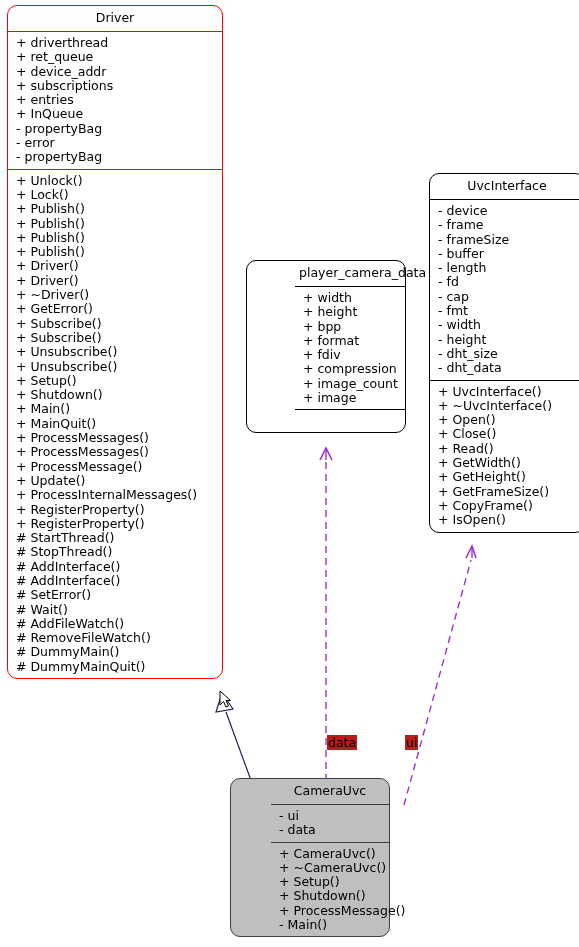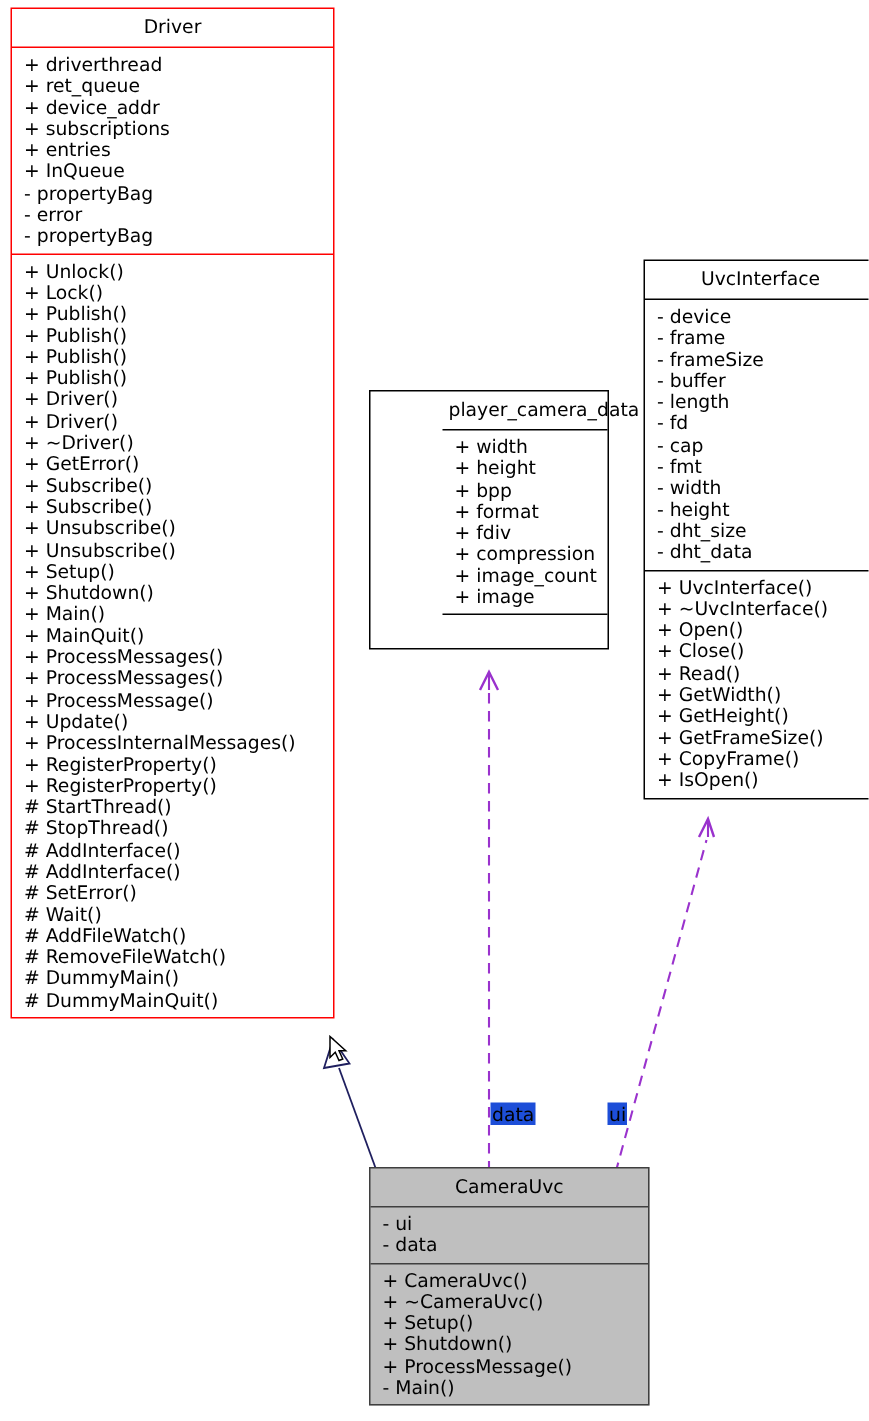--- a/index.html
+++ b/index.html
@@ -18,20 +18,21 @@
     position: absolute;
     left: 0; top: 0;
     width: 579px;
     height: 947px;
   }
   .uml-class {
     position: absolute;
     box-sizing: border-box;
     background: #ffffff;
     z-index: 2;
+    border-radius: 10px;
   }
   .uml-class.red-border {
     border: 1px solid #ff0000;
   }
   .uml-class.black-border {
     border: 1px solid #000000;
   }
   .uml-class.gray-fill {
     background: #bfbfbf;
     border: 1px solid #3f3f3f;
@@ -69,21 +70,21 @@
     line-height: 14.3px;
     padding-left: 8px;
     white-space: nowrap;
   }
   .edge-label {
     position: absolute;
     font-size: 12.5px;
     color: #000000;
     white-space: nowrap;
     z-index: 3;
-    background: #1d4ed8;
+    background: #b91c1c;
     padding: 0 1px;
   }
   svg.links {
     position: absolute;
     left: 0; top: 0;
     width: 579px;
     height: 947px;
     z-index: 1;
     overflow: visible;
   }
@@ -207,21 +208,21 @@
       <div class="member">+ Close()</div>
       <div class="member">+ Read()</div>
       <div class="member">+ GetWidth()</div>
       <div class="member">+ GetHeight()</div>
       <div class="member">+ GetFrameSize()</div>
       <div class="member">+ CopyFrame()</div>
       <div class="member">+ IsOpen()</div>
     </div>
   </div>
 
-  <div class="uml-class gray-fill" style="left:246px; top:778px; width:187px;">
+  <div class="uml-class gray-fill" style="left:230px; top:778px; width:160px;padding-left:40px;">
     <div class="class-title">CameraUvc</div>
     <div class="divider-dark"></div>
     <div class="compartment">
       <div class="member">- ui</div>
       <div class="member">- data</div>
     </div>
     <div class="divider-dark"></div>
     <div class="compartment">
       <div class="member">+ CameraUvc()</div>
       <div class="member">+ ~CameraUvc()</div>

